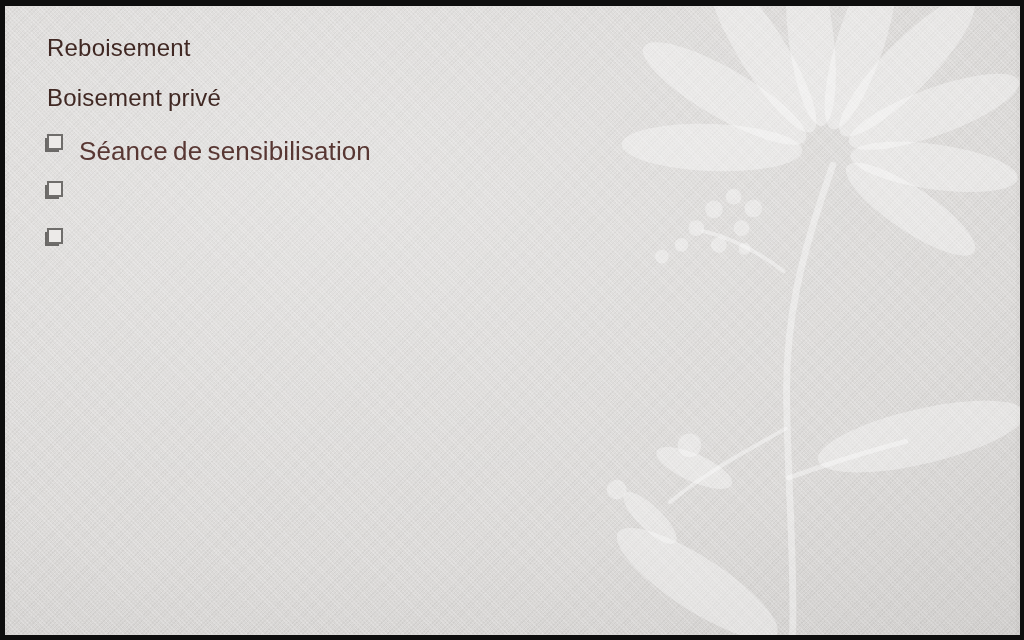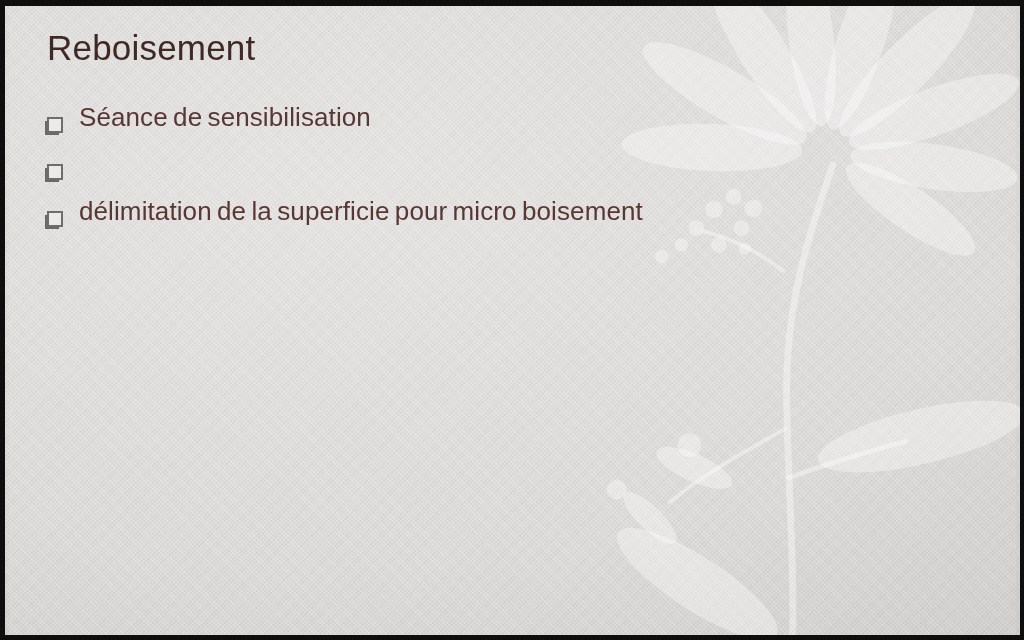--- a/index.html
+++ b/index.html
@@ -33,35 +33,35 @@
   .content {
     position: absolute;
     top: 0; left: 0;
     width: 100%; height: 100%;
     z-index: 2;
   }
   .title-block {
     margin: 17px 0 0 42px;
   }
   .title-line {
-    font-size: 35px;
+    font-size: 24px;
     line-height: 50px;
     font-weight: 500;
     letter-spacing: 0.2px;
     color: #402823;
     word-spacing: -1px;
   }
   .bullet-list {
     list-style: none;
     margin: 13px 0 0 42px;
     padding: 0;
   }
   .bullet-item {
     display: flex;
-    align-items: flex-end;
+    align-items: flex-start;
     height: 47px;
   }
   .checkbox-bullet {
     flex: 0 0 auto;
     width: 16px;
     height: 16px;
     margin-right: 16px;
     margin-top: -2px;
     box-sizing: border-box;
     border: 2px solid #6f6d6b;
@@ -134,29 +134,29 @@
 
       <path d="M790 430 C752 452 712 472 672 505" stroke-width="4"></path>
 
       <path d="M788 270 C762 250 736 236 706 229" stroke-width="4"></path>
     </g>
   </svg>
 
   <div class="content">
     <div class="title-block">
       <div class="title-line">Reboisement</div>
+      <div class="title-line">Boisement privé</div>
     </div>
 
     <ul class="bullet-list">
       <li class="bullet-item">
         <span class="checkbox-bullet"></span>
         <span class="bullet-text">Séance de sensibilisation</span>
       </li>
       <li class="bullet-item">
         <span class="checkbox-bullet"></span>
       </li>
       <li class="bullet-item">
         <span class="checkbox-bullet"></span>
-        <span class="bullet-text">délimitation de la superficie pour micro boisement</span>
       </li>
     </ul>
   </div>
 </div>
 
 </body></html>

